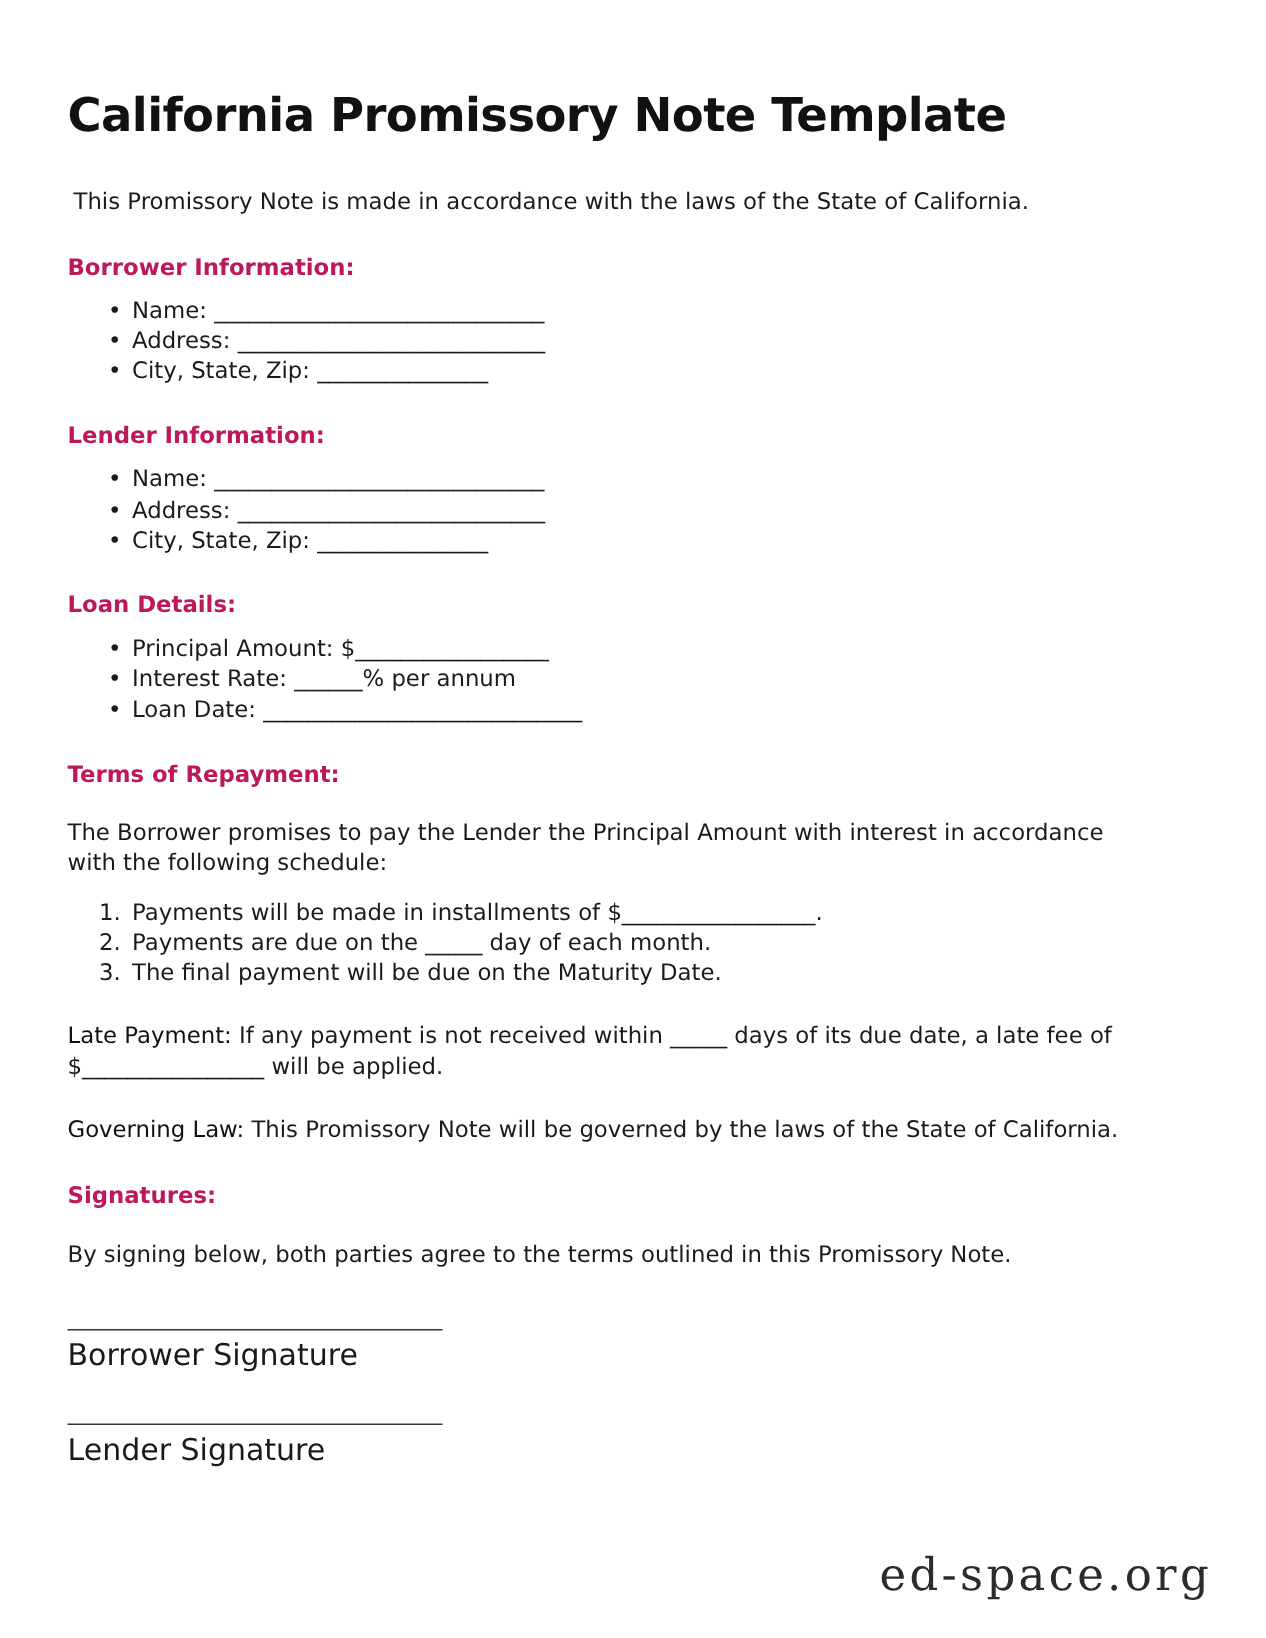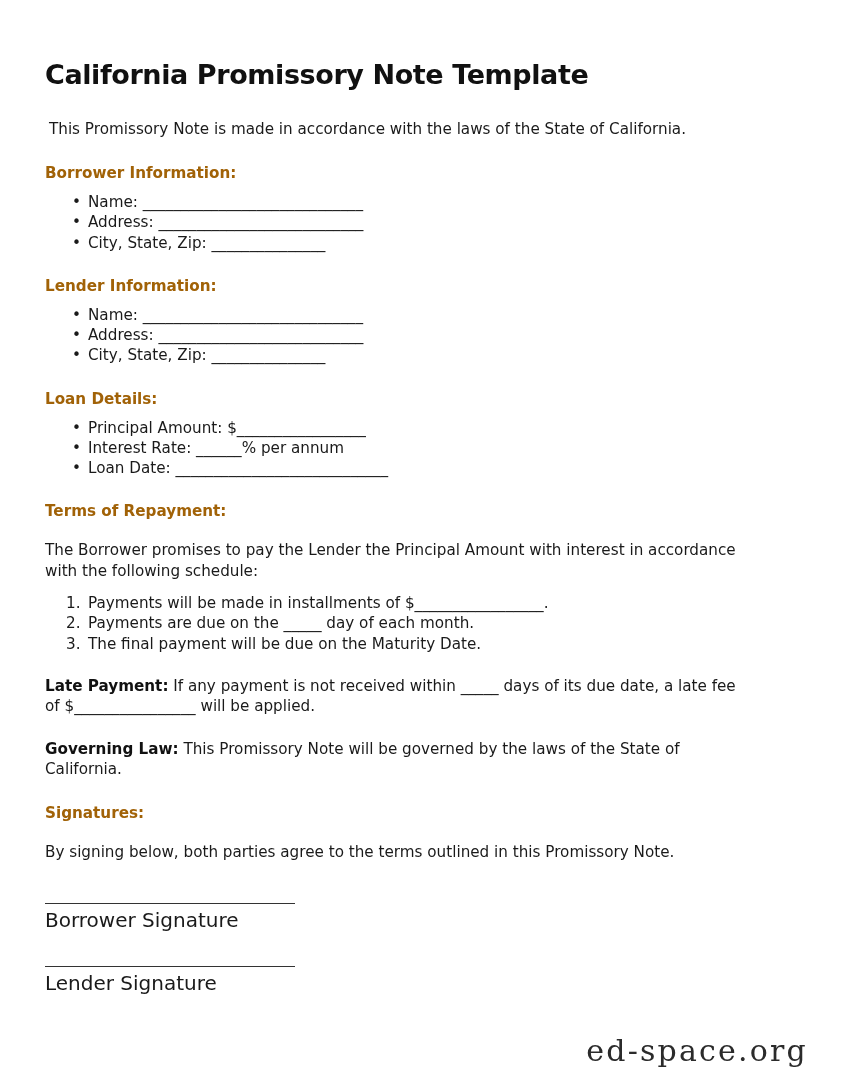--- a/index.html
+++ b/index.html
@@ -16,37 +16,37 @@
     position: relative;
   }
   .page {
     position: relative;
     width: 844px;
     height: 1092px;
     box-sizing: border-box;
     padding: 44px 46px 0 45px;
   }
   .doc-title {
-    font-size: 27px;
+    font-size: 31px;
     font-weight: bold;
     letter-spacing: -0.4px;
     margin: 16px 0 0 0;
     line-height: 1.12;
     color: #111111;
   }
   .intro {
     font-size: 15.2px;
     line-height: 1.45;
     margin: 28px 0 0 4px;
   }
   .section-heading {
     font-size: 15.2px;
     font-weight: bold;
     margin: 24px 0 0 0;
-    color: #a16207;
+    color: #be185d;
   }
   ul.field-list {
     list-style: none;
     margin: 10px 0 0 0;
     padding: 0;
   }
   ul.field-list li {
     font-size: 15.2px;
     line-height: 1.33;
     padding-left: 43px;
@@ -82,21 +82,21 @@
   .para {
     font-size: 15.2px;
     line-height: 1.35;
     margin: 20px 0 0 0;
     max-width: 710px;
   }
   .para.tight {
     margin-top: 22px;
   }
   .para b {
-    font-weight: bold;
+    font-weight: normal;
     color: #111111;
   }
   .sig-block {
     margin-top: 40px;
   }
   .sig-rule {
     width: 250px;
     height: 0;
     border-top: 1.6px solid #333333;
     margin: 0;

